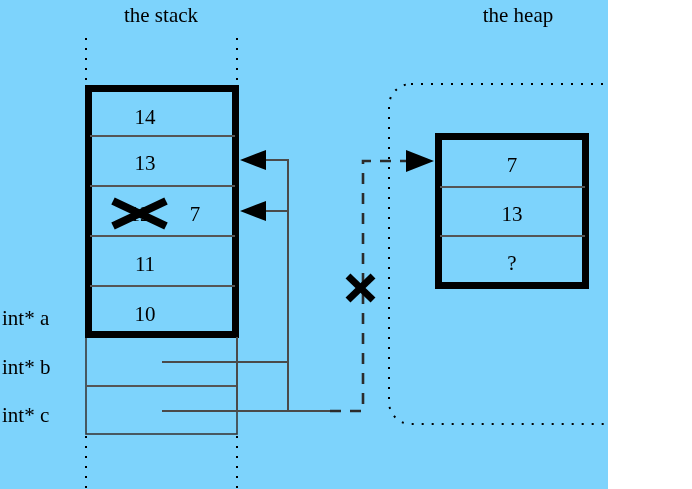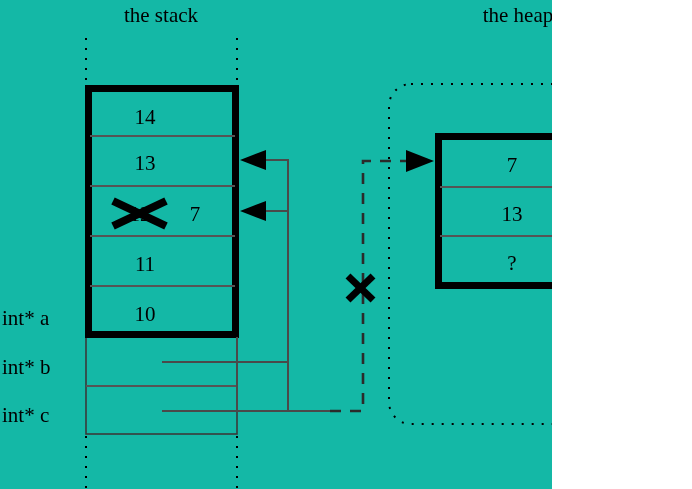--- a/index.html
+++ b/index.html
@@ -2,23 +2,23 @@
 <html><head>
 <meta charset="utf-8">
 <style>
   html, body {
     margin: 0;
     padding: 0;
     background: #ffffff;
   }
   #canvas {
     position: relative;
-    width: 552px;
+    width: 608px;
     height: 489px;
-    background: #14b8a6;
+    background: #7dd3fc;
     font-family: "Liberation Serif", "DejaVu Serif", serif;
     overflow: hidden;
   }
   #diagram-svg {
     position: absolute;
     left: 0;
     top: 0;
     width: 692px;
     height: 489px;
   }

